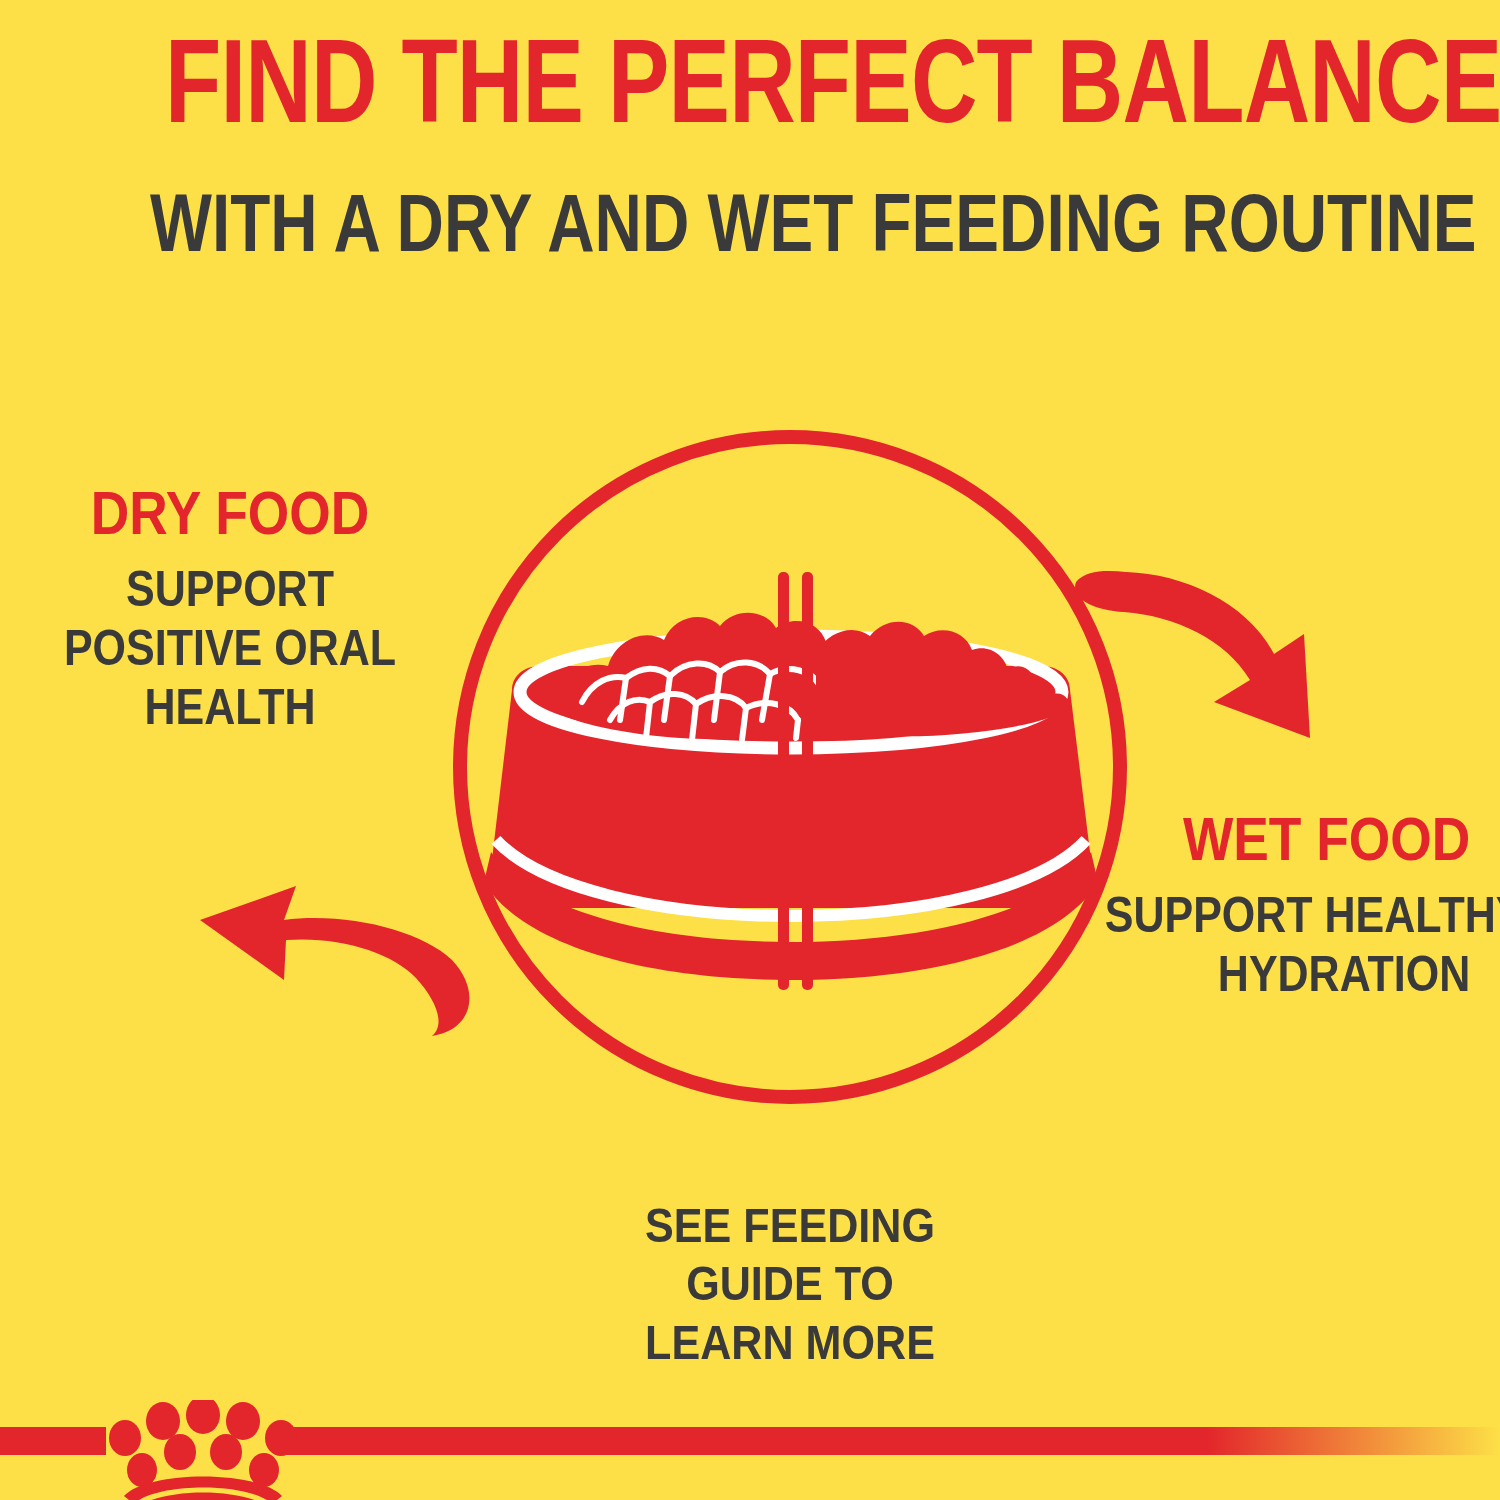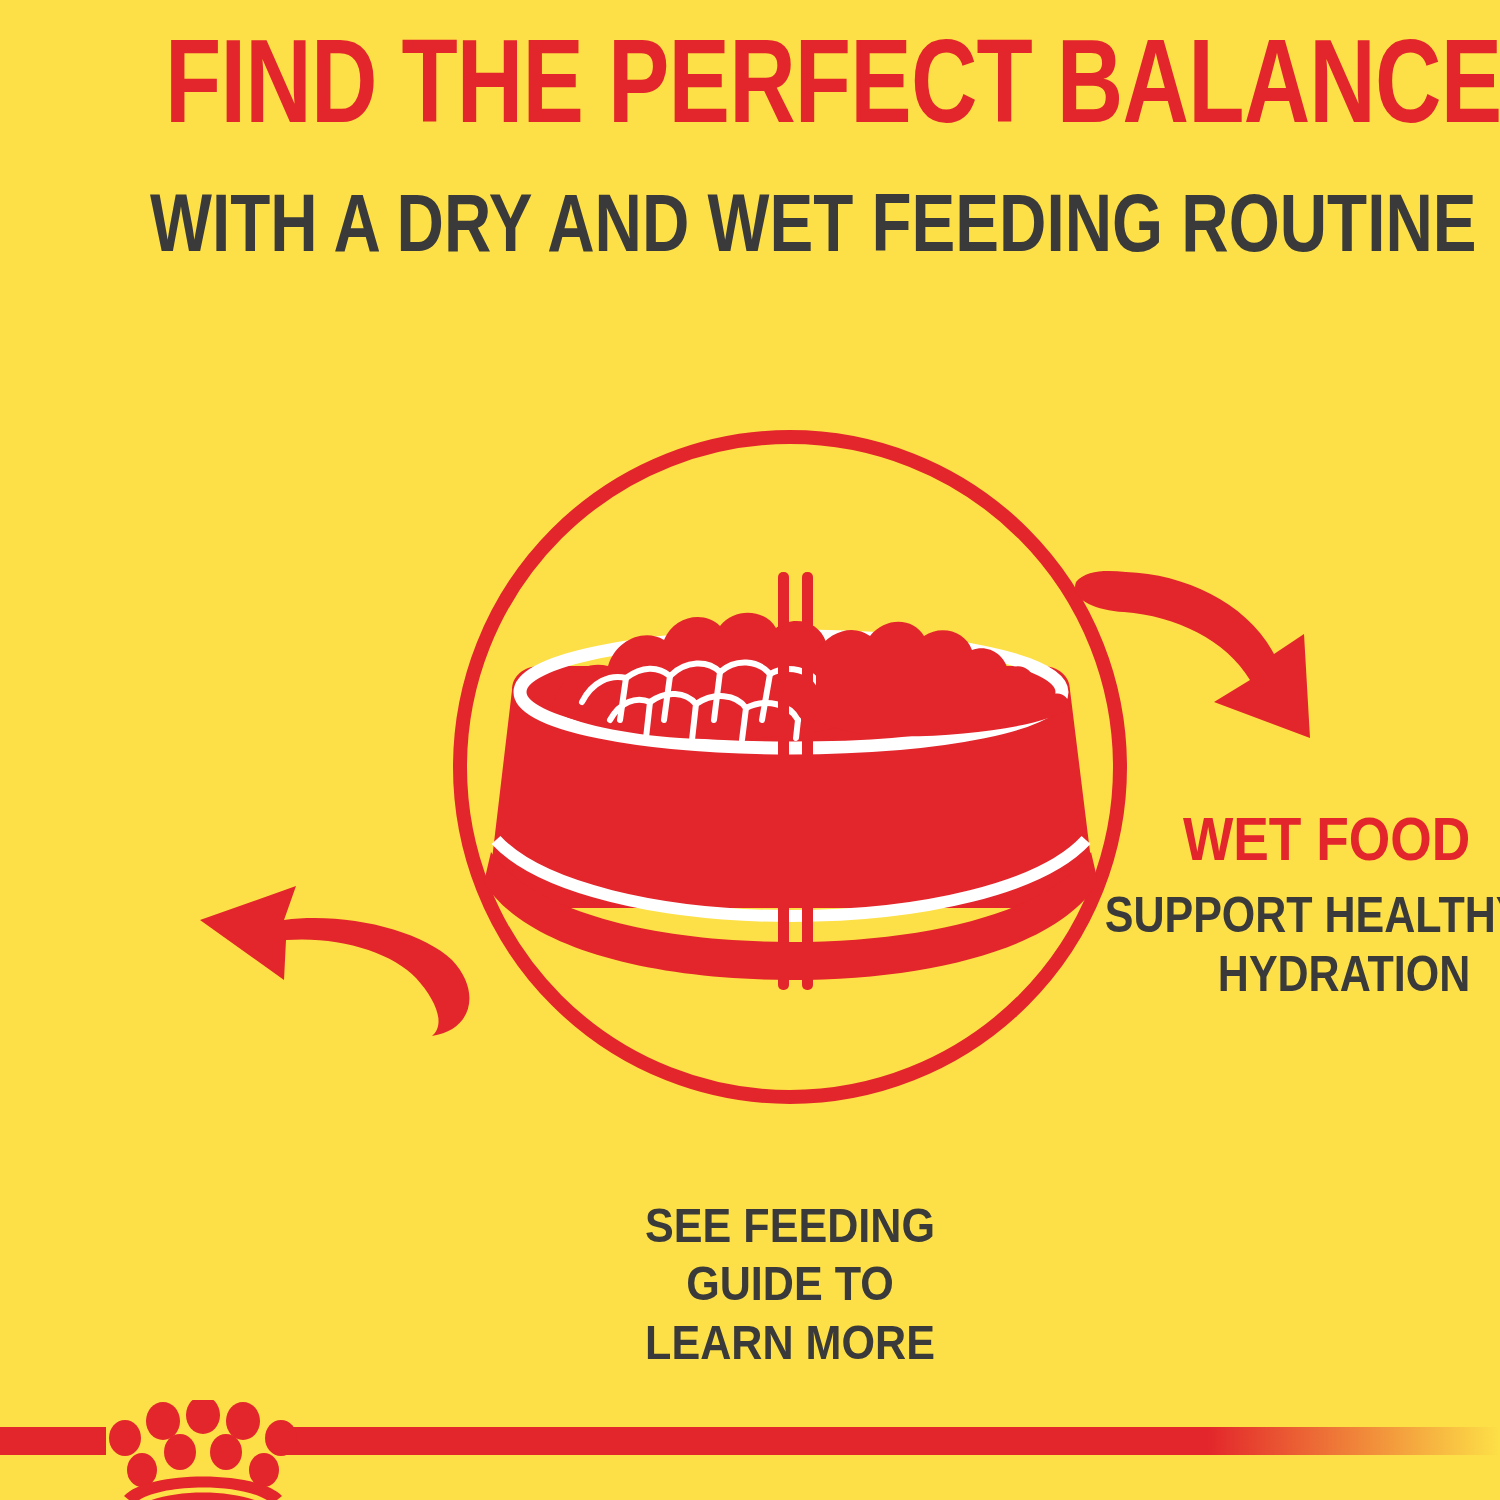--- a/index.html
+++ b/index.html
@@ -114,20 +114,28 @@
 </style>
 </head>
 <body>
 
 <div id="page">
 
   <div class="headline">FIND THE PERFECT BALANCE</div>
 
   <div class="subhead">WITH A DRY AND WET FEEDING ROUTINE</div>
 
+  <div class="callout" id="callout-dry">
+    <div class="cap">DRY FOOD</div>
+    <div class="body">
+      <div>SUPPORT</div>
+      <div>POSITIVE ORAL</div>
+      <div>HEALTH</div>
+    </div>
+  </div>
 
   <div class="callout" id="callout-wet">
     <div class="cap">WET FOOD</div>
     <div class="body">
       <div>SUPPORT HEALTHY</div>
       <div>HYDRATION</div>
     </div>
   </div>
 
   <div id="illustration">

